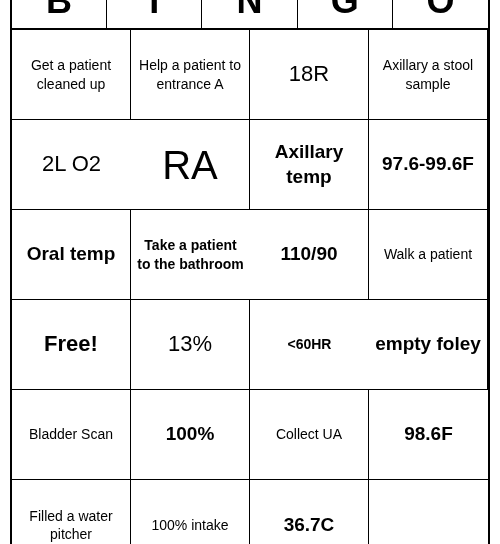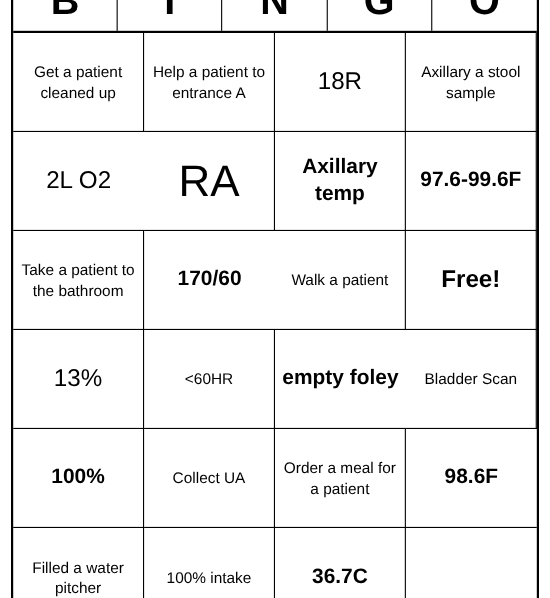--- a/index.html
+++ b/index.html
@@ -118,25 +118,28 @@
       </div>
       <div class="bingo-cell" style="font-size: 40px; font-weight: normal;">
         <span class="cell-inner">RA</span>
       </div>
       <div class="bingo-cell medium-text">
         <span class="cell-inner">Axillary temp</span>
       </div>
       <div class="bingo-cell medium-text">
         <span class="cell-inner">97.6-99.6F</span>
       </div>
+      <div class="bingo-cell medium-text">
+        <span class="cell-inner">Oral temp</span>
+      </div>
       <div class="bingo-cell">
         <span class="cell-inner">Take a patient to the bathroom</span>
       </div>
       <div class="bingo-cell medium-text">
-        <span class="cell-inner">170/60</span>
+        <span class="cell-inner">110/90</span>
       </div>
       <div class="bingo-cell">
         <span class="cell-inner">Walk a patient</span>
       </div>
       <div class="bingo-cell free">
         <span class="cell-inner">Free!</span>
       </div>
       <div class="bingo-cell large-text">
         <span class="cell-inner">13%</span>
       </div>
@@ -148,23 +151,20 @@
       </div>
       <div class="bingo-cell">
         <span class="cell-inner">Bladder Scan</span>
       </div>
       <div class="bingo-cell medium-text">
         <span class="cell-inner">100%</span>
       </div>
       <div class="bingo-cell">
         <span class="cell-inner">Collect UA</span>
       </div>
-      <div class="bingo-cell">
-        <span class="cell-inner">Order a meal for a patient</span>
-      </div>
       <div class="bingo-cell medium-text">
         <span class="cell-inner">98.6F</span>
       </div>
       <div class="bingo-cell">
         <span class="cell-inner">Filled a water pitcher</span>
       </div>
       <div class="bingo-cell">
         <span class="cell-inner">100% intake</span>
       </div>
       <div class="bingo-cell medium-text">

